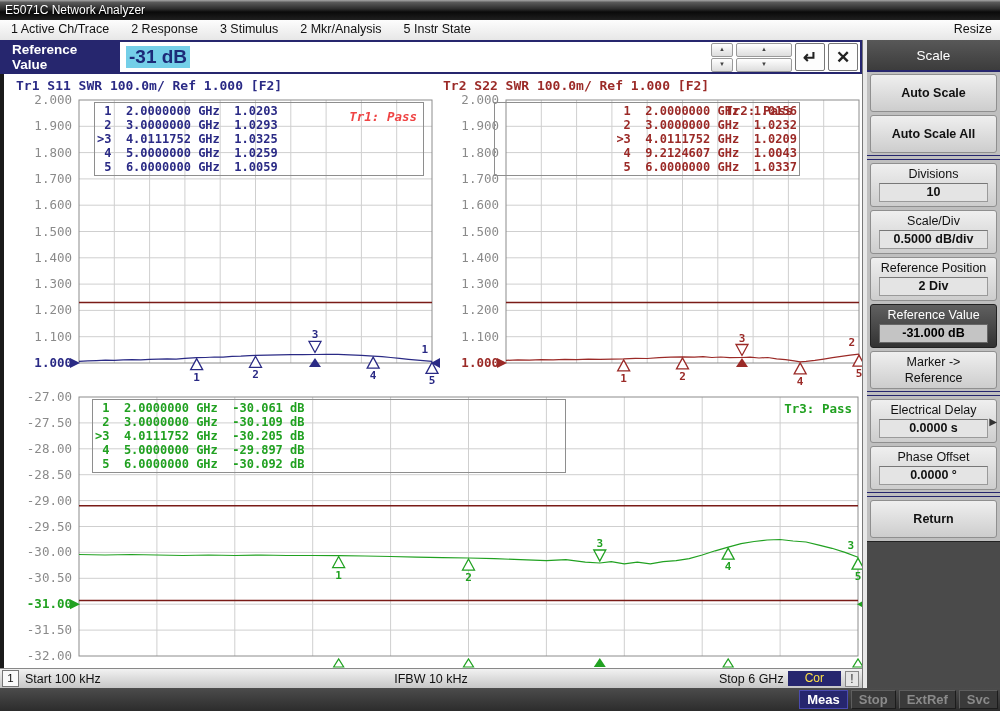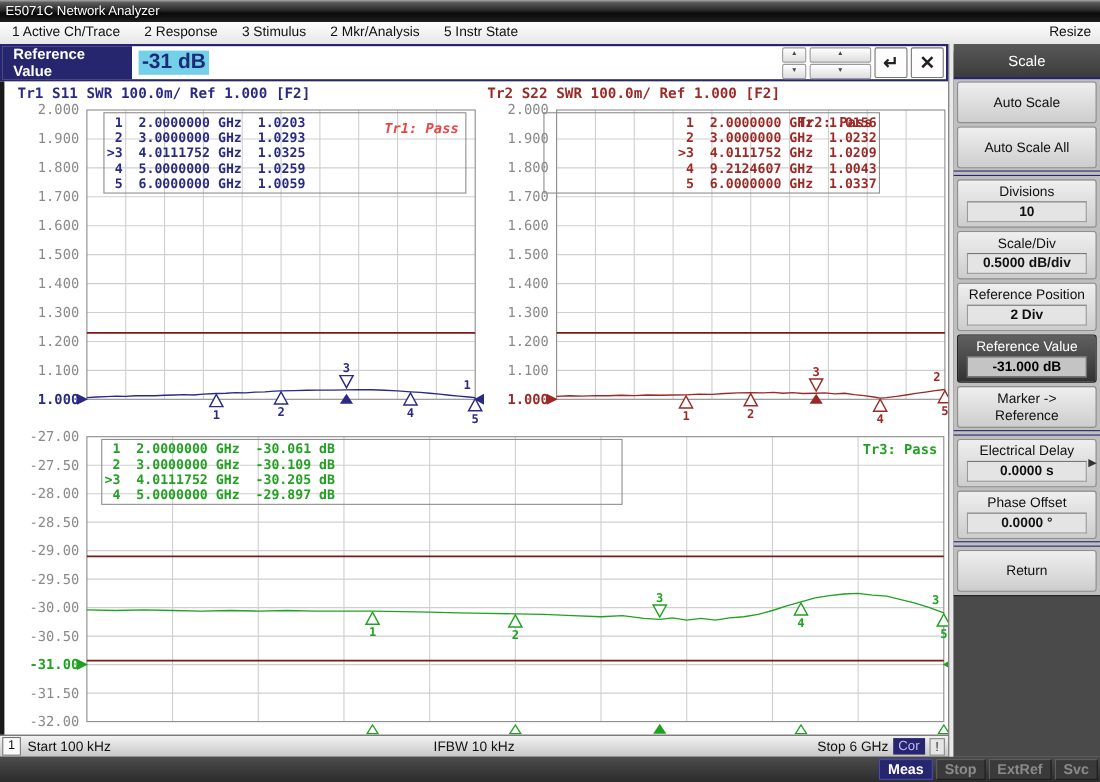--- a/index.html
+++ b/index.html
@@ -45,21 +45,21 @@
   .mk-row{white-space:pre;}
   .pass-label{position:absolute;font-family:"DejaVu Sans Mono",monospace;font-size:12.5px;font-weight:bold;}
   
   #channelbar{position:absolute;left:0;top:668px;width:862px;height:20px;
     background:linear-gradient(180deg,#f2f2f2,#c6c6c6);border-top:1px solid #888;
     box-sizing:border-box;display:flex;align-items:center;font-size:12.5px;color:#111;}
   #ch-num{width:15px;height:15px;background:#fafafa;border:1px solid #777;margin:0 6px 0 2px;
     text-align:center;line-height:15px;font-size:11.5px;}
   #ch-ifbw{position:absolute;left:50%;transform:translateX(-50%);}
   #ch-right{margin-left:auto;display:flex;align-items:center;gap:4px;padding-right:3px;}
-  #ch-cor{background:#26266e;color:#c4b5fd;padding:0 5px;font-size:12px;line-height:15px;}
+  #ch-cor{background:#26266e;color:#fde047;padding:0 17px;font-size:12px;line-height:15px;}
   #ch-warn{background:#e6e6e6;border:1px solid #888;color:#333;width:12px;text-align:center;
     font-size:12px;line-height:14px;}
   
   #statusbar{position:absolute;left:0;top:688px;width:1000px;height:23px;
     background:linear-gradient(180deg,#4c4c4c,#2c2c2c);display:flex;align-items:center;
     justify-content:flex-end;gap:3px;box-sizing:border-box;padding-right:2px;font-size:13px;}
   .st-box{padding:1px 7px;border:1px solid #5e5e5e;border-bottom-color:#1c1c1c;
     border-right-color:#1c1c1c;color:#8a8a8a;background:#3a3a3a;font-weight:bold;}
   #st-meas{background:#26266e;color:#fff;border-color:#4a4ab0;}
   #st-date{background:#1d1d1d;color:#fff;font-size:15px;font-weight:bold;
@@ -71,21 +71,21 @@
     display:flex;flex-direction:column;box-sizing:border-box;}
   #sb-title{height:30px;background:linear-gradient(180deg,#585858,#3c3c3c);color:#fff;
     font-size:13.5px;display:flex;align-items:center;justify-content:center;
     border-bottom:2px solid #26266e;}
   .sb-btn{margin:2px 3px 1px 3px;background:linear-gradient(180deg,#efefef,#cdcdcd);
     border:1px solid #8f8f8f;border-radius:3px;padding:2px 2px;text-align:center;
     font-size:12.5px;color:#111;position:relative;}
   .sb-btn .sb-label{line-height:16px;}
   .sb-val{margin:1px 6px 2px 6px;background:#e4e4e4;border:1px solid #9a9a9a;
     border-top-color:#777;font-size:12.5px;font-weight:bold;line-height:17px;}
-  .sb-btn.simple{padding:10px 2px;}
+  .sb-btn.simple{padding:10px 2px;font-weight:bold;}
   .sb-btn.active{background:linear-gradient(180deg,#606060,#323232);color:#fff;border-color:#222;}
   .sb-btn.active .sb-val{background:#c4c4c4;color:#000;border-color:#666;}
   .sb-sep{height:3px;border-top:1px solid #26266e;border-bottom:1px solid #26266e;margin:1px 0;}
   .sb-sub-arrow{position:absolute;right:-1px;top:50%;transform:translateY(-50%);
     font-size:10px;color:#333;}
   #sb-filler{flex:1;background:#4a4a4a;margin-top:2px;border-top:1px solid #222;}
 </style>
 </head>
 <body>
 
@@ -289,20 +289,21 @@
         <div class="mk-row">&gt;3  4.0111752 GHz  1.0209</div>
         <div class="mk-row"> 4  9.2124607 GHz  1.0043</div>
         <div class="mk-row"> 5  6.0000000 GHz  1.0337</div>
         <span class="pass-label" style="right: 6px; top: 1px; position: absolute; color: rgb(155, 42, 39);">Tr2: Pass</span>
       </div>
       <div class="mk-table" style="left: 88px; top: 325px; width: 474px; color: rgb(33, 161, 33);">
         <div class="mk-row"> 1  2.0000000 GHz  -30.061 dB</div>
         <div class="mk-row"> 2  3.0000000 GHz  -30.109 dB</div>
         <div class="mk-row">&gt;3  4.0111752 GHz  -30.205 dB</div>
         <div class="mk-row"> 4  5.0000000 GHz  -29.897 dB</div>
+        <div class="mk-row"> 5  6.0000000 GHz  -30.092 dB</div>
       </div>
       <div class="pass-label" style="left: 744px; top: 327px; width: 104px; text-align: right; color: rgb(33, 161, 33);">Tr3: Pass</div>
     </div>
 
   <div id="channelbar">
     <div id="ch-num">1</div>
     <div>Start 100 kHz</div>
     <div id="ch-ifbw">IFBW 10 kHz</div>
     <div id="ch-right">
       <div>Stop 6 GHz</div>

